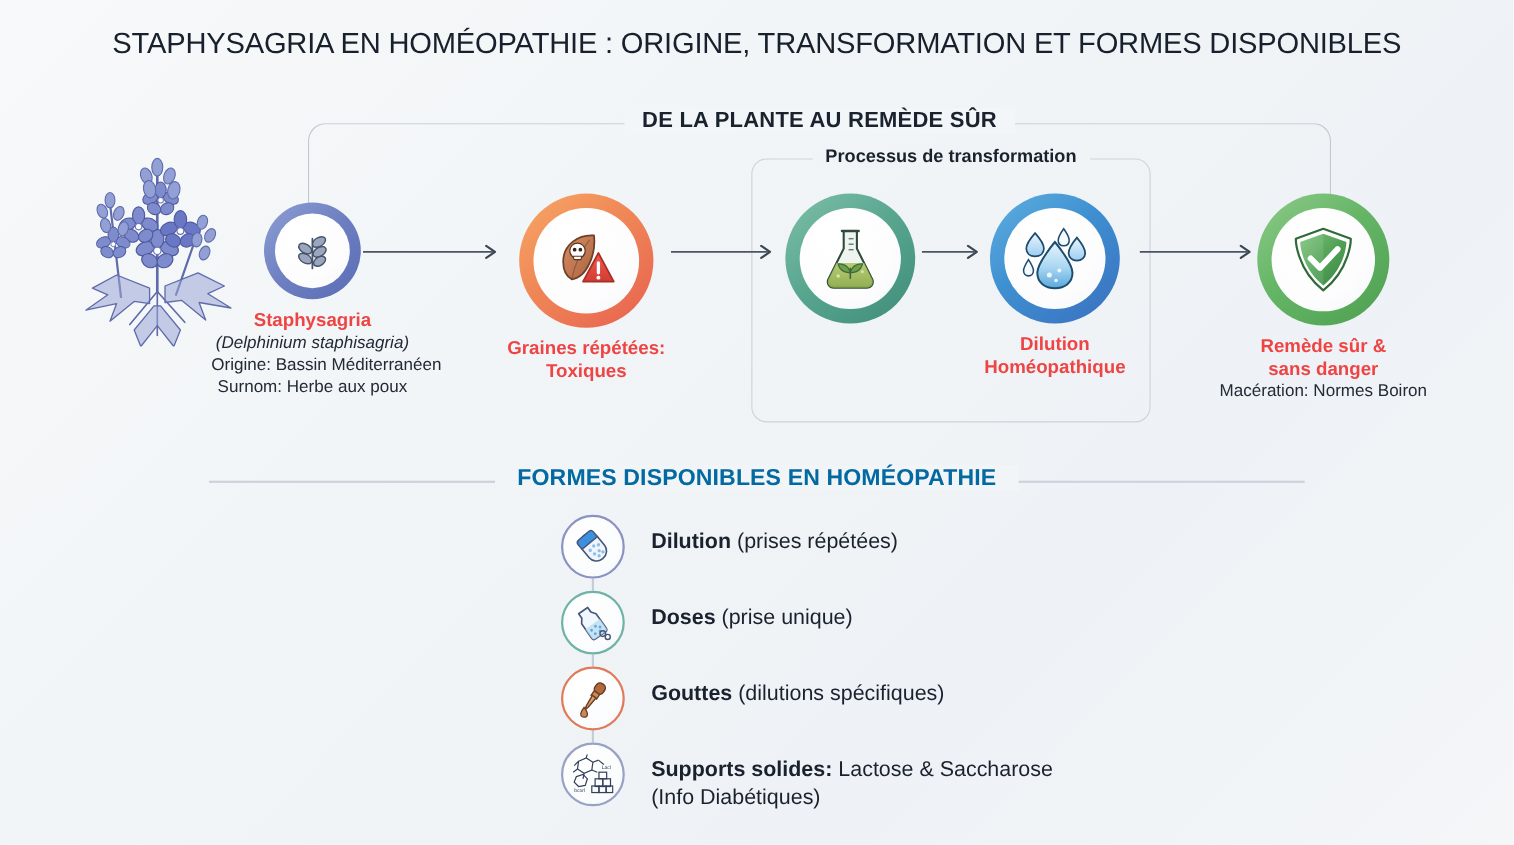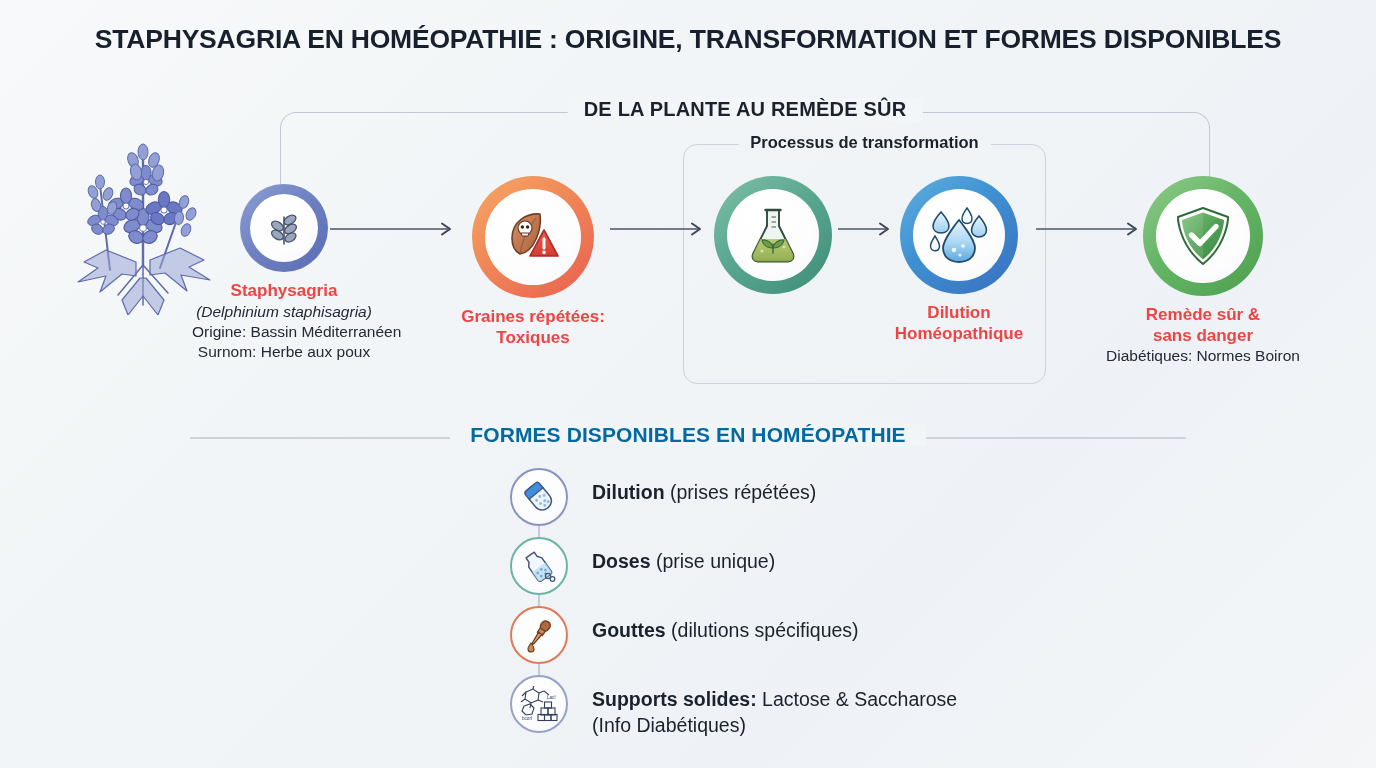--- a/index.html
+++ b/index.html
@@ -14,21 +14,21 @@
     color: #1c2430;
   }
 
   
   #main-title {
     position: absolute;
     left: 0; right: 0;
     top: 24px;
     text-align: center;
     font-size: 26.5px;
-    font-weight: bold;
+    font-weight: normal;
     letter-spacing: -0.2px;
     color: #17202c;
     white-space: nowrap;
   }
 
   
   #flow-frame {
     position: absolute;
     left: 280px;
     top: 112px;
@@ -480,21 +480,21 @@
       </defs>
       <path d="M28 2 L53 11 C53 11 53 38 28 58 C3 38 3 11 3 11 Z" fill="#ffffff" stroke="#2e6b38" stroke-width="2" stroke-linejoin="round"></path>
       <path d="M28 6.5 L49 14 C49 14 49 36.5 28 53.5 C7 36.5 7 14 7 14 Z" fill="url(#shg)"></path>
       <path d="M28 6.5 L28 53.5 C7 36.5 7 14 7 14 Z" fill="#ffffff" opacity="0.10"></path>
       <path d="M16.5 29 L25 37.5 L41 20.5" fill="none" stroke="#ffffff" stroke-width="5.4" stroke-linecap="round" stroke-linejoin="round"></path>
     </svg>
   </div>
   <div class="node-texts">
     <div class="node-label">Remède sûr &amp;</div>
     <div class="node-label" style="margin-top:0">sans danger</div>
-    <div class="node-sub">Diabétiques: Normes Boiron</div>
+    <div class="node-sub">Macération: Normes Boiron</div>
   </div>
 </div>
 
 <div id="forms-divider"></div>
 <div id="forms-heading">
   <span>FORMES DISPONIBLES EN HOMÉOPATHIE</span>
 </div>
 
 <div id="forms-list">
 

